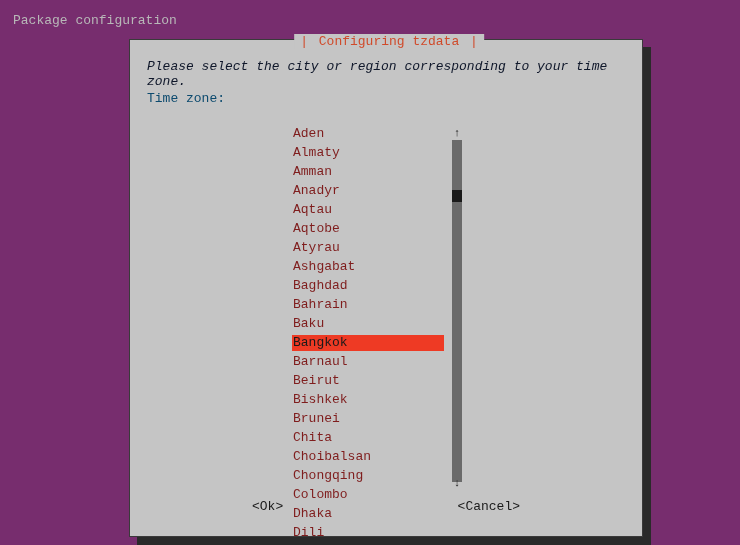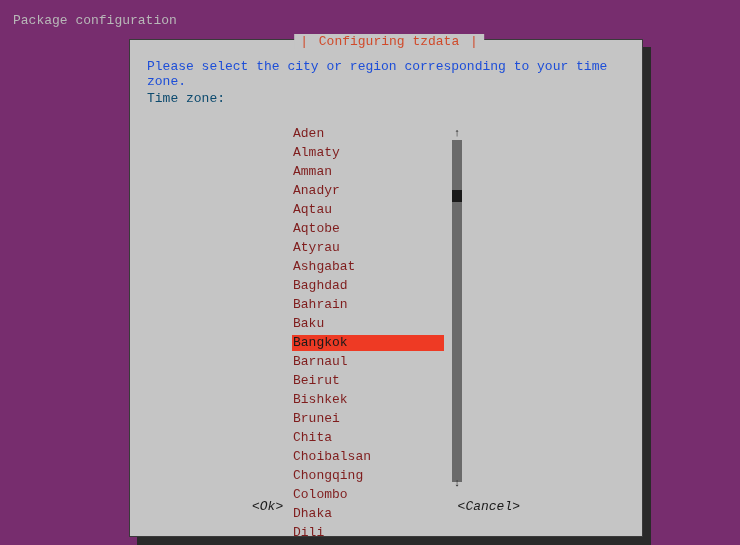--- a/index.html
+++ b/index.html
@@ -50,21 +50,22 @@
       padding: 0 6px;
       color: #d04a2a;
       font-size: 13px;
       white-space: nowrap;
     }
     .prompt {
       position: absolute;
       top: 16px;
       left: 14px;
       right: 14px;
-      color: #1d4ed8;
+      color: #0f172a;
+      font-style: italic;
     }
     .label {
       position: absolute;
       top: 48px;
       left: 14px;
       color: #0c4a6e;
     }
     .listbox {
       position: absolute;
       top: 80px;
@@ -133,21 +134,20 @@
     }
     .buttons {
       position: absolute;
       bottom: 16px;
       left: 0;
       right: 0;
       display: flex;
       padding: 0 116px;
       justify-content: space-between;
       color: #1a1a1a;
-      font-style: italic;
     }
     .btn {
       cursor: pointer;
     }
   </style>
 </head>
 <body>
 
 <div class="header-title">Package configuration</div>
 

